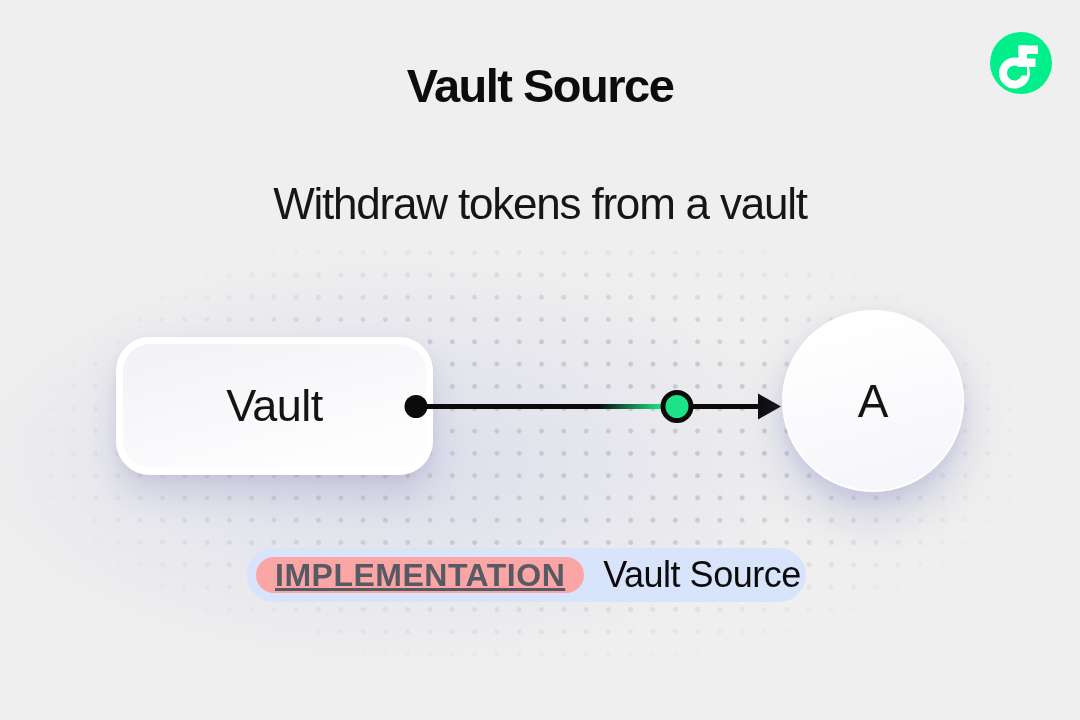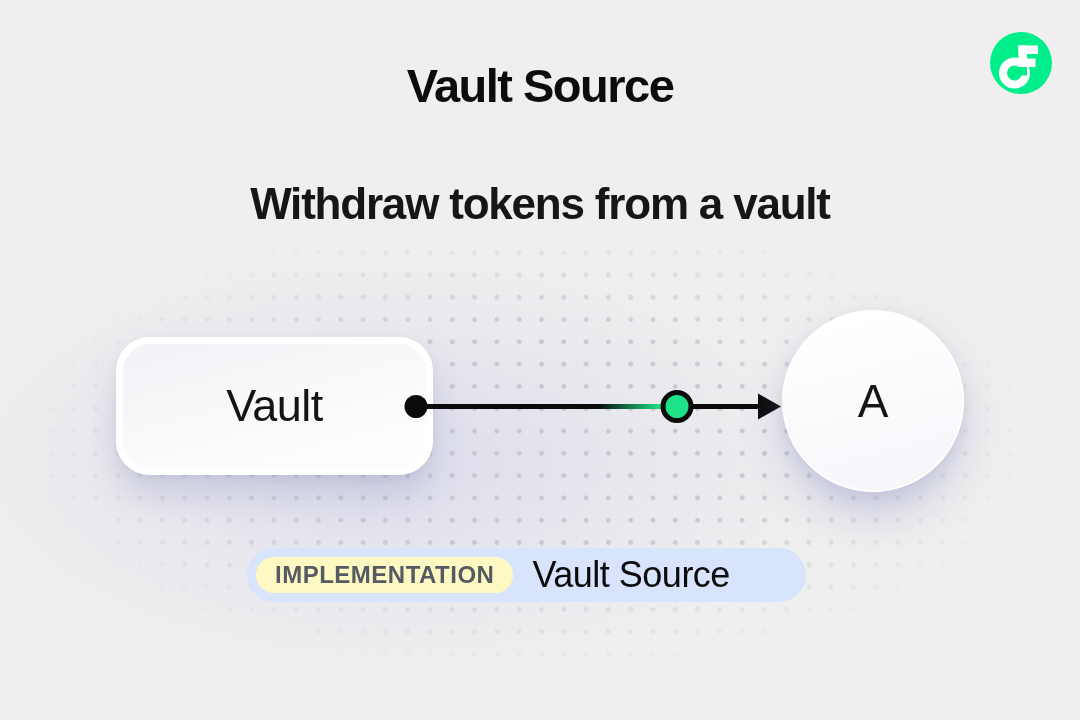--- a/index.html
+++ b/index.html
@@ -34,21 +34,21 @@
     font-weight: 700;
     letter-spacing: -1.5px;
     color: #0c0c0c;
   }
 
   .subtitle {
     position: absolute;
     top: 179px; left: 0; width: 100%;
     text-align: center;
     font-size: 44px;
-    font-weight: 700;
+    font-weight: 400;
     letter-spacing: -1.2px;
     color: #161616;
   }
 
   .logo { position: absolute; left: 990px; top: 32px; width: 62px; height: 62px; }
 
   .vault-box {
     position: absolute;
     left: 98px; top: 337px;
     width: 317px; height: 138px;
@@ -82,27 +82,28 @@
     width: 559px; height: 54px;
     box-sizing: border-box;
     border-radius: 27px;
     background: #d8e4fb;
     display: flex; align-items: center;
     padding-left: 9px;
   }
   .badge-tag {
     height: 36px;
     border-radius: 18px;
-    background: #fef9c3;
+    background: #fca5a5;
     display: flex; align-items: center;
     padding: 0 19px;
-    font-size: 24px;
+    font-size: 32px;
     font-weight: 600;
     letter-spacing: 0.5px;
     color: #555a63;
+    text-decoration: underline;
   }
   .badge-value {
     margin-left: 19px;
     font-size: 36px;
     letter-spacing: -0.5px;
     color: #0b0b0b;
     white-space: nowrap;
   }
 </style>
 </head>

